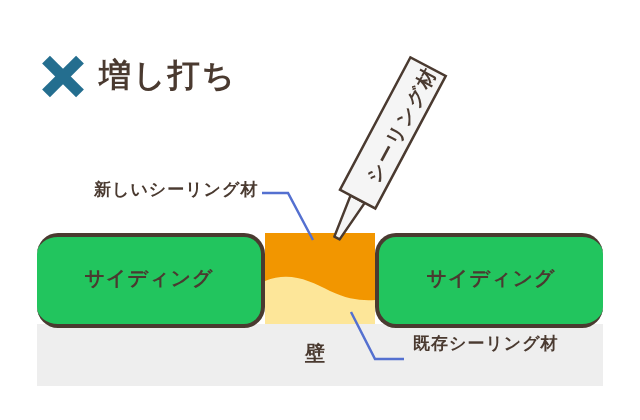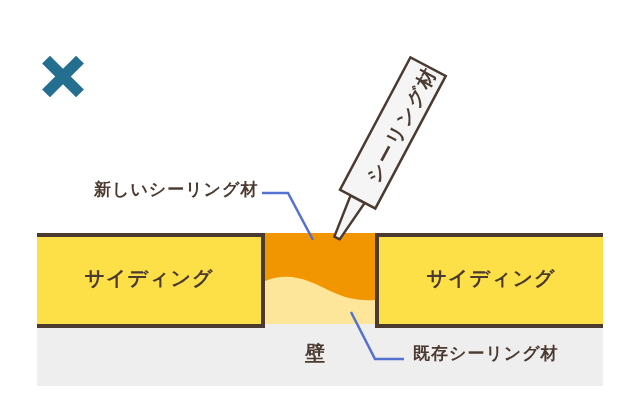--- a/index.html
+++ b/index.html
@@ -11,36 +11,37 @@
     .title-wrap { left: 40px; top: 50px; height: 52px; display: flex; align-items: center; }
     .x-icon { width: 40px; height: 40px; position: relative; margin-right: 16px; margin-left: 3px; }
     .x-icon::before, .x-icon::after {
       content: ""; position: absolute; left: -4px; top: 15px; width: 48px; height: 11px; background: #246e8f;
     }
     .x-icon::before { transform: rotate(45deg); }
     .x-icon::after { transform: rotate(-45deg); }
     .title-text { font-size: 32px; font-weight: bold; color: #4a3a30; letter-spacing: 2px; }
 
     .wall { left: 37px; top: 324px; width: 566px; height: 62px; background: #eeeeee; }
-    .siding { top: 233px; height: 90px; background: #fde047; border-top: 4px solid #4a3a30; border-bottom: 4px solid #4a3a30; box-sizing: border-box; height: 95px; }
+    .siding { top: 233px; height: 90px; background: #22c55e; border-top: 4px solid #4a3a30; border-bottom: 4px solid #4a3a30; box-sizing: border-box; height: 95px; border-radius: 21px; }
     .siding.left { left: 37px; width: 228px; border-right: 4px solid #4a3a30; }
     .siding.right { left: 375px; width: 228px; border-left: 4px solid #4a3a30; }
     .siding-label { position: absolute; left: 0; right: 0; top: 28px; text-align: center; font-size: 20px; font-weight: bold; letter-spacing: 1px; color: #4a3a30; }
     .wall-label { left: 305px; top: 340px; font-size: 20px; font-weight: bold; color: #4a3a30; }
     .joint { left: 265px; top: 233px; width: 110px; height: 91px; }
     .callout { font-size: 17px; font-weight: bold; color: #4a3a30; letter-spacing: 1px; white-space: nowrap; }
     .callout.new { left: 54px; top: 178px; margin-left: 40px; }
-    .callout.old { left: 413px; top: 342px; }
+    .callout.old { left: 413px; top: 332px; }
     .gun-label { font-size: 19px; font-weight: bold; color: #4a3a30; letter-spacing: 2px; white-space: nowrap; }
   </style>
 </head>
 <body>
 
 <div class="abs title-wrap">
   <span class="x-icon"></span>
+  <span class="title-text">増し打ち</span>
 </div>
 
 <div class="abs wall"></div>
 
 <svg class="abs joint" width="110" height="91" viewBox="0 0 110 91">
   <rect x="0" y="0" width="110" height="91" fill="#f29600"></rect>
   <path d="M0,48 C25,38 45,48 65,58 C82,66 96,68 110,67 L110,91 L0,91 Z" fill="#fde699"></path>
 </svg>
 
 <div class="abs siding left">

